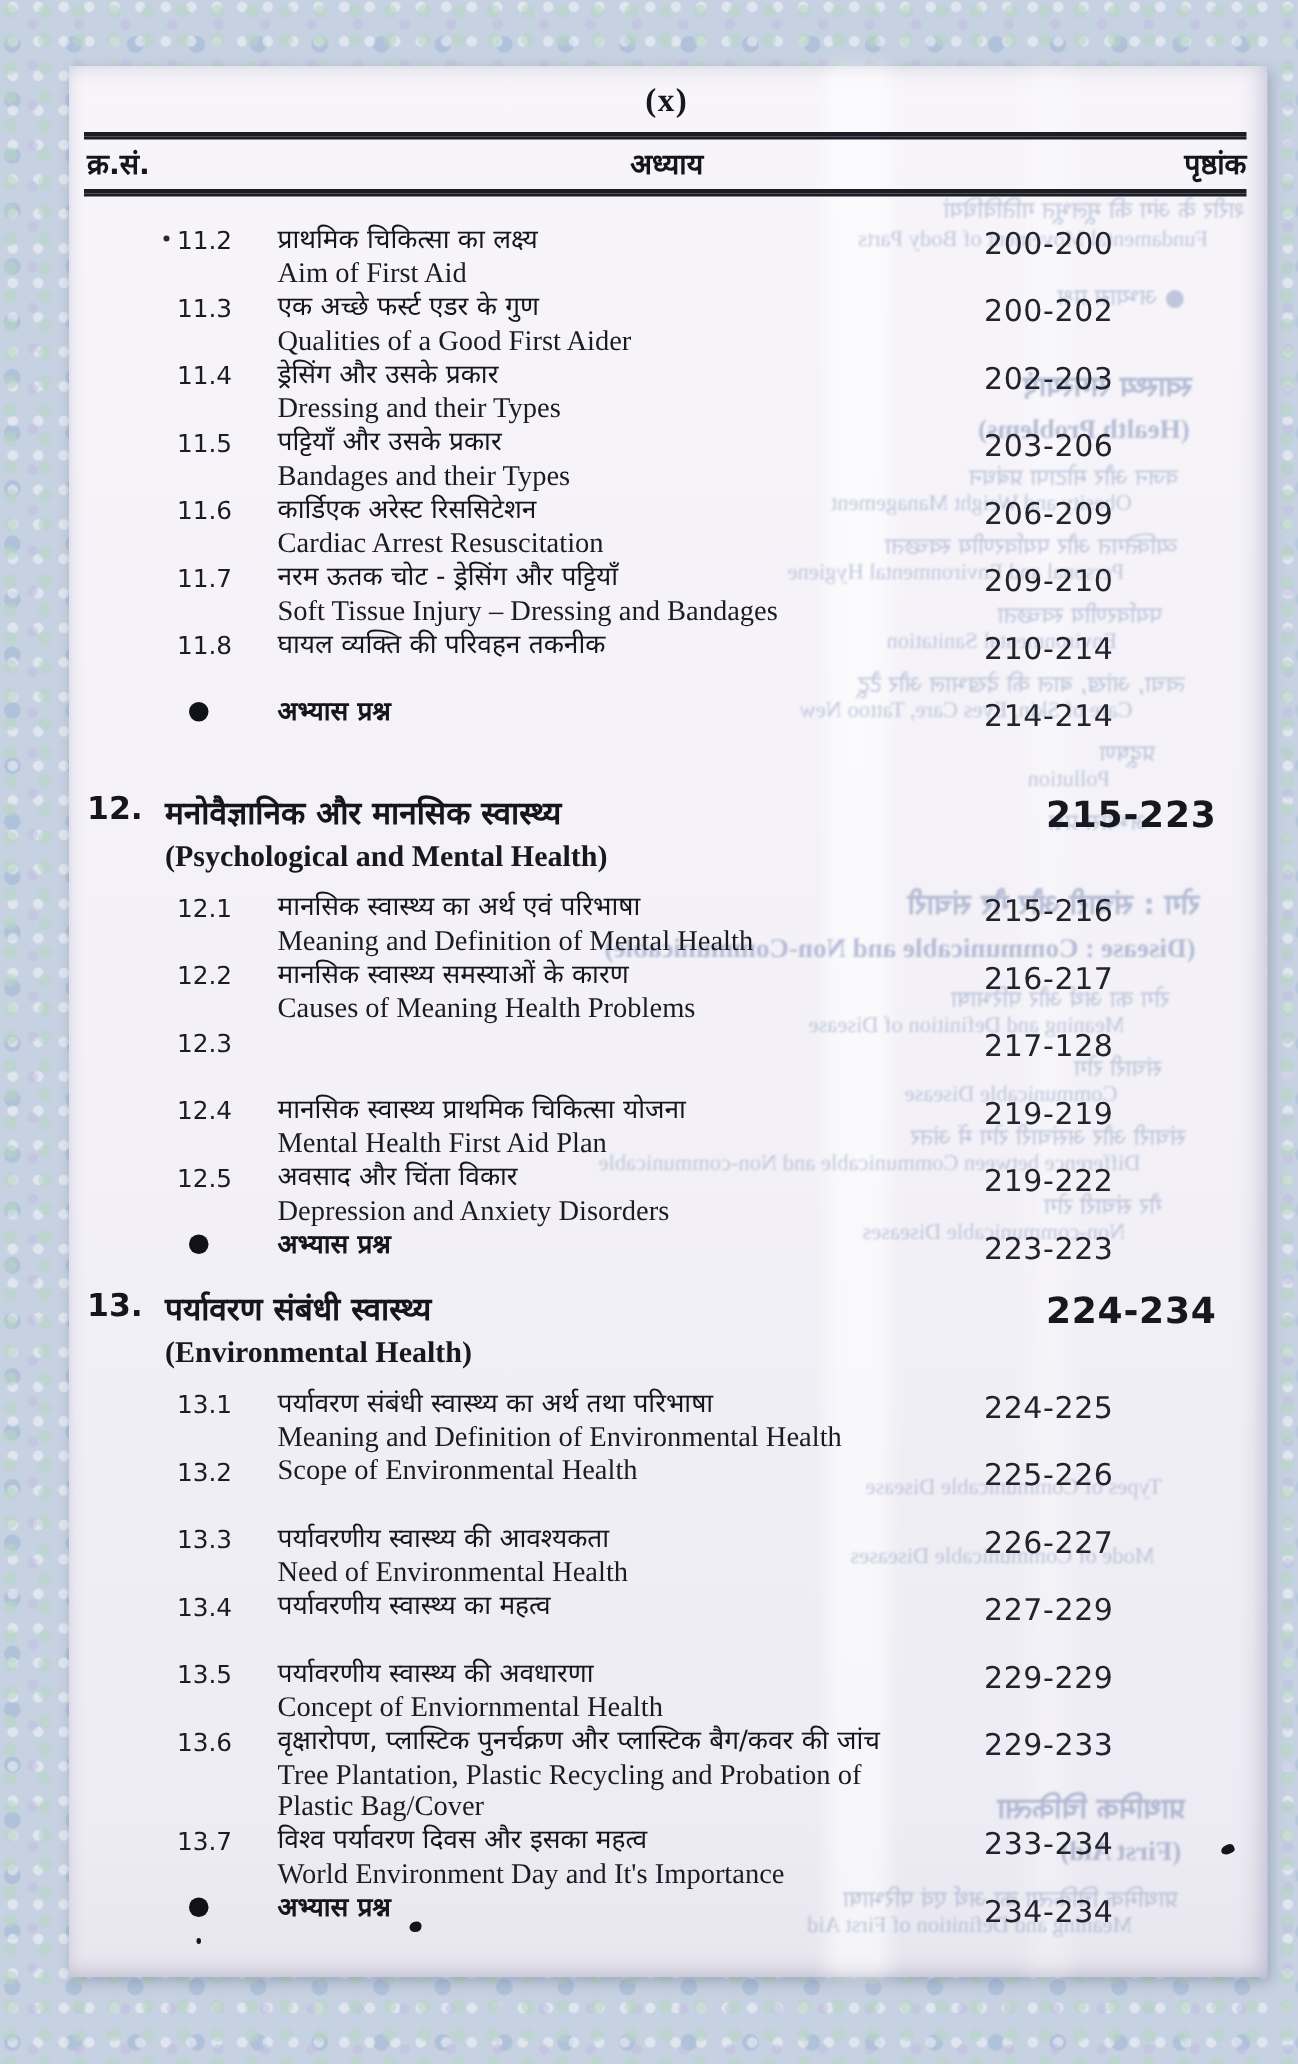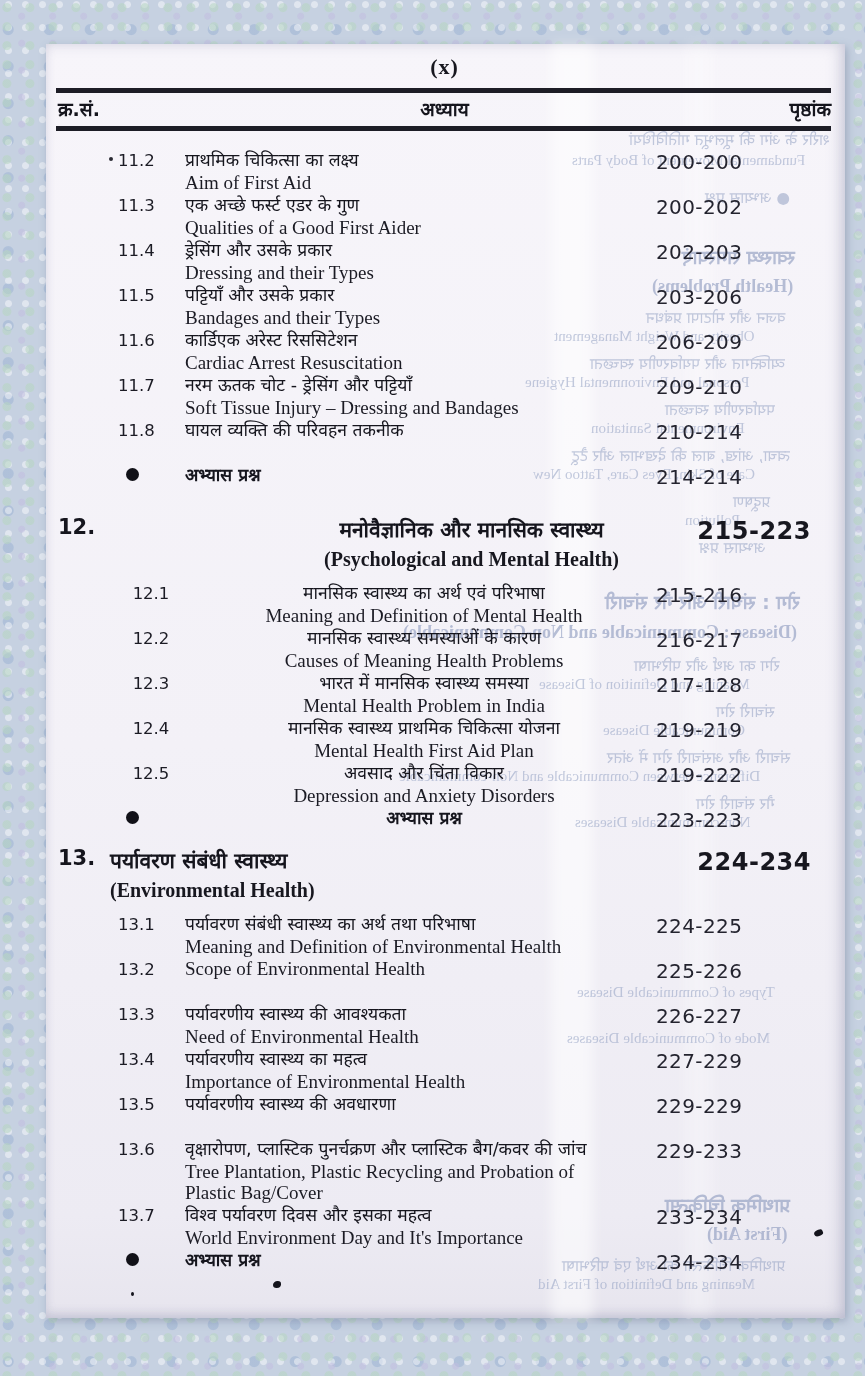--- a/index.html
+++ b/index.html
@@ -29,21 +29,21 @@
     font-size:22px;color:#17171f;padding:4px 0 8px 0;letter-spacing:1px;
   }
   .double-rule{height:4px;border-top:3px solid #1d1d26;border-bottom:2px solid #1d1d26;box-sizing:border-box;margin-right:2px;}
   .toc-header{display:flex;align-items:flex-end;padding:3px 2px 4px 2px;font-weight:bold;font-size:19px;color:#15151d;}
   .toc-header .col-serial{width:170px;text-align:left;}
   .toc-header .col-chapter{flex:1;text-align:center;}
   .toc-header .col-page{width:170px;text-align:right;}
 
   #toc-body{position:relative;padding-top:18px;}
   .section{position:relative;}
-  .section.gap12{margin-top:26px;text-align:center;}
+  .section.gap12{margin-top:38px;}
   .section.gap13{margin-top:14px;}
   .sec-head{position:relative;margin-bottom:8px;}
   .sec-num{position:absolute;left:2px;top:0;font-weight:bold;font-size:21px;color:#15151d;}
   .sec-title-hi{margin-left:54px;font-weight:bold;font-size:21px;line-height:30px;color:#15151d;}
   .sec-title-en{margin-left:54px;font-family:"Liberation Serif",serif;font-weight:bold;font-size:20px;line-height:29px;color:#17171f;}
   .sec-pages{position:absolute;right:22px;top:2px;font-weight:bold;font-size:24px;letter-spacing:.5px;color:#17171f;}
 
   .item{position:relative;padding-left:62px;margin-bottom:1px;min-height:44px;}
   .item-num{position:absolute;left:62px;top:0;width:66px;font-size:16.5px;color:#1b1b24;line-height:23px;}
   .item-num .speck{position:absolute;left:-9px;top:8px;width:4px;height:4px;border-radius:50%;background:#2a2a33;}
@@ -200,24 +200,20 @@
           <div class="item">
             <span class="item-num">12.2</span>
             <div class="item-text">
               <div class="item-hi">मानसिक स्वास्थ्य समस्याओं के कारण</div>
               <div class="item-en">Causes of Meaning Health Problems</div>
             </div>
             <span class="item-pages">216-217</span>
           </div>
           <div class="item">
             <span class="item-num">12.3</span>
-            <div class="item-text">
-              <div class="item-hi">भारत में मानसिक स्वास्थ्य समस्या</div>
-              <div class="item-en">Mental Health Problem in India</div>
-            </div>
             <span class="item-pages">217-128</span>
           </div>
           <div class="item">
             <span class="item-num">12.4</span>
             <div class="item-text">
               <div class="item-hi">मानसिक स्वास्थ्य प्राथमिक चिकित्सा योजना</div>
               <div class="item-en">Mental Health First Aid Plan</div>
             </div>
             <span class="item-pages">219-219</span>
           </div>
@@ -264,28 +260,28 @@
             <div class="item-text">
               <div class="item-hi">पर्यावरणीय स्वास्थ्य की आवश्यकता</div>
               <div class="item-en">Need of Environmental Health</div>
             </div>
             <span class="item-pages">226-227</span>
           </div>
           <div class="item">
             <span class="item-num">13.4</span>
             <div class="item-text">
               <div class="item-hi">पर्यावरणीय स्वास्थ्य का महत्व</div>
-              <div class="item-en">Importance of Environmental Health</div>
             </div>
             <span class="item-pages">227-229</span>
           </div>
           <div class="item">
             <span class="item-num">13.5</span>
             <div class="item-text">
               <div class="item-hi">पर्यावरणीय स्वास्थ्य की अवधारणा</div>
+              <div class="item-en">Concept of Enviornmental Health</div>
             </div>
             <span class="item-pages">229-229</span>
           </div>
           <div class="item">
             <span class="item-num">13.6</span>
             <div class="item-text">
               <div class="item-hi">वृक्षारोपण, प्लास्टिक पुनर्चक्रण और प्लास्टिक बैग/कवर की जांच</div>
               <div class="item-en">Tree Plantation, Plastic Recycling and Probation of
 Plastic Bag/Cover</div>
             </div>

